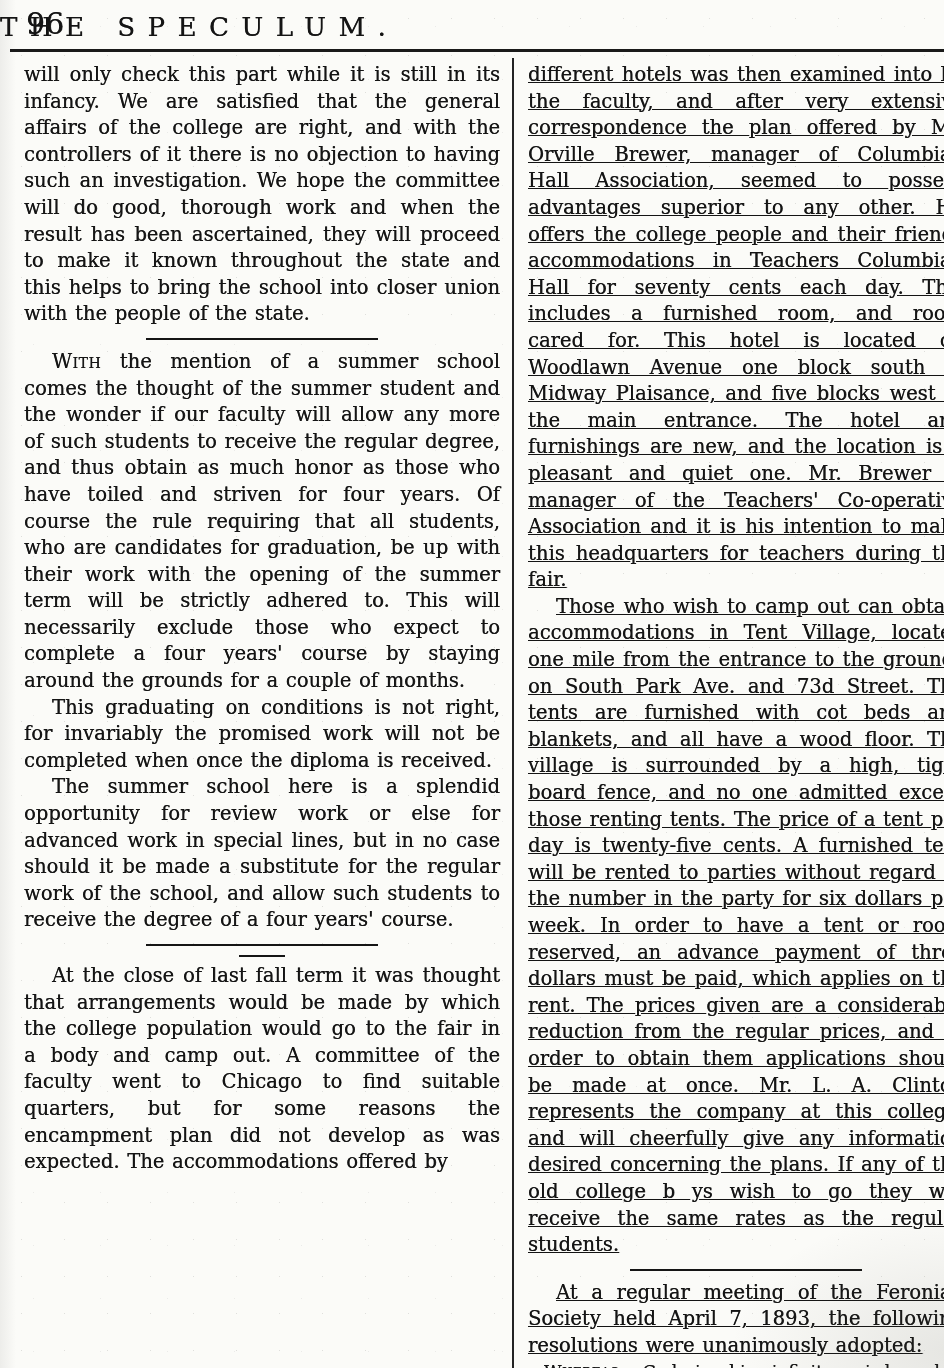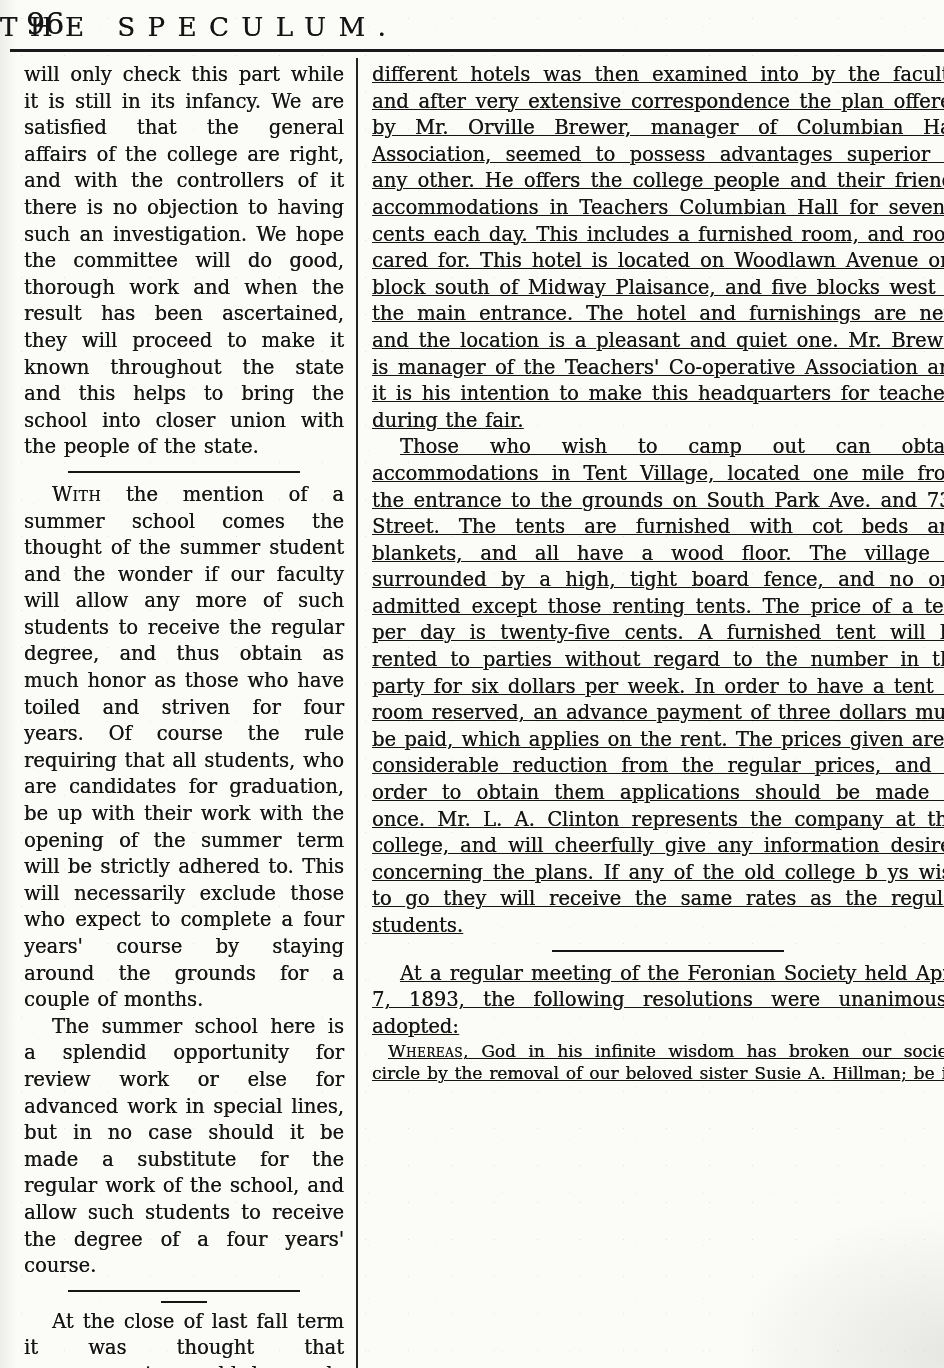--- a/index.html
+++ b/index.html
@@ -49,21 +49,21 @@
     height: 3px;
     background: #1a1a1a;
   }
   .columns {
     position: absolute;
     top: 58px; left: 0; right: 0; bottom: 0;
     display: flex;
     align-items: stretch;
   }
   .col-left {
-    width: 356px;
+    width: 512px;
     box-sizing: border-box;
     padding: 4px 12px 0 24px;
   }
   .column-divider {
     width: 2px;
     background: #232323;
   }
   .col-right {
     flex: 1;
     box-sizing: border-box;
@@ -116,20 +116,21 @@
 
   <div class="columns">
 
     <div class="col-left">
       <p>will only check this part while it is still in its infancy. We are satisfied that the general affairs of the college are right, and with the controllers of it there is no objection to having such an investigation. We hope the committee will do good, thorough work and when the result has been ascertained, they will proceed to make it known throughout the state and this helps to bring the school into closer union with the people of the state.</p>
 
       <hr class="sep-rule">
 
       <p class="indent"><span class="smallcaps">With</span><span> the mention of a summer school comes the thought of the summer student and the wonder if our faculty will allow any more of such students to receive the regular degree, and thus obtain as much honor as those who have toiled and striven for four years. Of course the rule requiring that all students, who are candidates for graduation, be up with their work with the opening of the summer term will be strictly adhered to. This will necessarily exclude those who expect to complete a four years' course by staying around the grounds for a couple of months.</span></p>
 
+      <p class="indent">This graduating on conditions is not right, for invariably the promised work will not be completed when once the diploma is received.</p>
 
       <p class="indent">The summer school here is a splendid opportunity for review work or else for advanced work in special lines, but in no case should it be made a substitute for the regular work of the school, and allow such students to receive the degree of a four years' course.</p>
 
       <hr class="sep-rule">
 
 
       <hr class="heading-rule">
 
       <p class="indent">At the close of last fall term it was thought that arrangements would be made by which the college population would go to the fair in a body and camp out. A committee of the faculty went to Chicago to find suitable quarters, but for some reasons the encampment plan did not develop as was expected. The accommodations offered by</p>
     </div>

